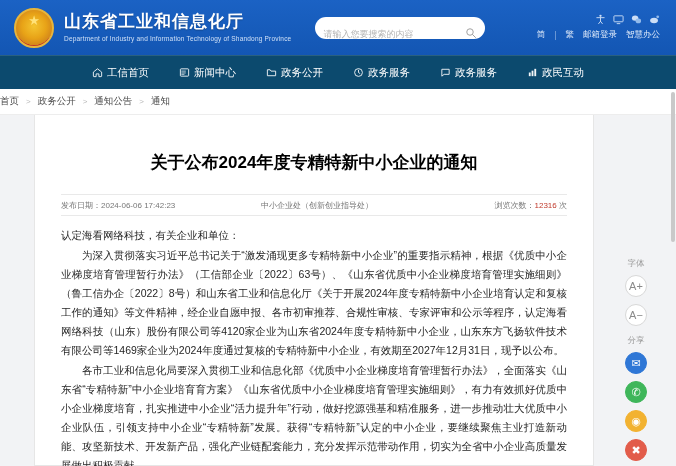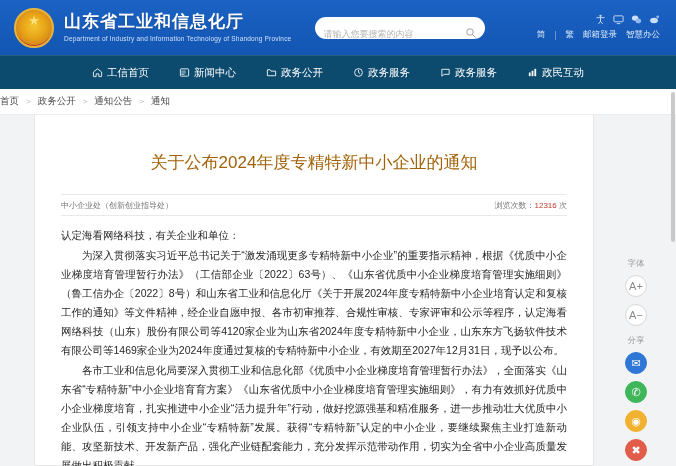--- a/index.html
+++ b/index.html
@@ -125,22 +125,22 @@
     left: 34px; top: 115px;
     width: 560px;
     height: 351px;
     background: #ffffff;
     border: 1px solid #e6e6e6;
     border-top: none;
   }
   .doc-title {
     text-align: center;
     font-size: 17px;
-    font-weight: normal;
-    color: #a16207;
+    font-weight: bold;
+    color: #000000;
     padding: 35px 40px 0 40px;
     line-height: 26px;
     font-family: "Liberation Sans", sans-serif;
   }
   .meta {
     margin: 18px 26px 0 26px;
     border-top: 1px solid #e9e9e9;
     border-bottom: 1px solid #e9e9e9;
     height: 22px;
     display: flex;
@@ -297,20 +297,23 @@
     <span class="crumb-sep">&gt;</span>
     <span>通知公告</span>
     <span class="crumb-sep">&gt;</span>
     <span>通知</span>
   </div>
 
   <div class="content">
     <div class="doc-title">关于公布2024年度专精特新中小企业的通知</div>
 
     <div class="meta">
+      <div class="m1">
+        <span>发布日期：</span><span>2024-06-06 17:42:23</span>
+      </div>
       <div class="m2">中小企业处（创新创业指导处）</div>
       <div class="m3">
         <span>浏览次数：</span><span class="num">12316</span>
         <span>次</span>
       </div>
     </div>
 
     <div class="body-text">
       <p class="noindent">认定海看网络科技，有关企业和单位：</p>
       <p>为深入贯彻落实习近平总书记关于“激发涌现更多专精特新中小企业”的重要指示精神，根据《优质中小企业梯度培育管理暂行办法》（工信部企业〔2022〕63号）、《山东省优质中小企业梯度培育管理实施细则》（鲁工信办企〔2022〕8号）和山东省工业和信息化厅《关于开展2024年度专精特新中小企业培育认定和复核工作的通知》等文件精神，经企业自愿申报、各市初审推荐、合规性审核、专家评审和公示等程序，认定海看网络科技（山东）股份有限公司等4120家企业为山东省2024年度专精特新中小企业，山东东方飞扬软件技术有限公司等1469家企业为2024年度通过复核的专精特新中小企业，有效期至2027年12月31日，现予以公布。</p>

